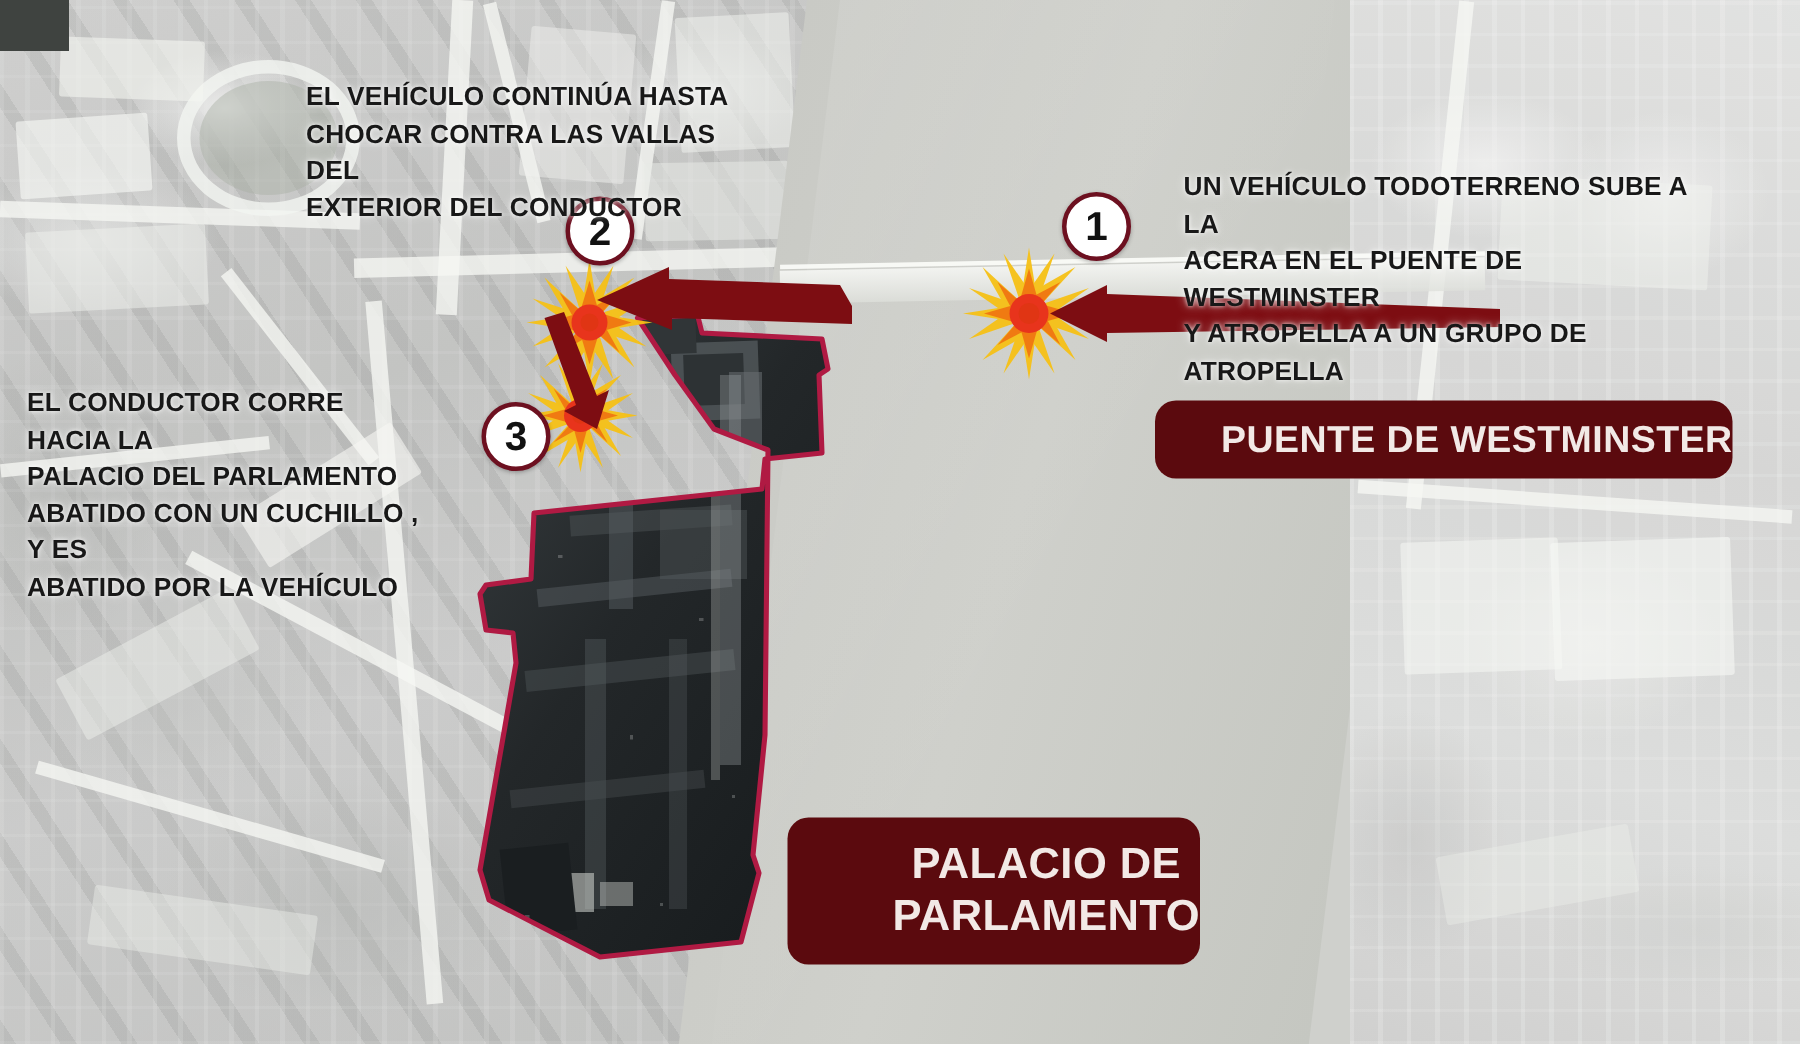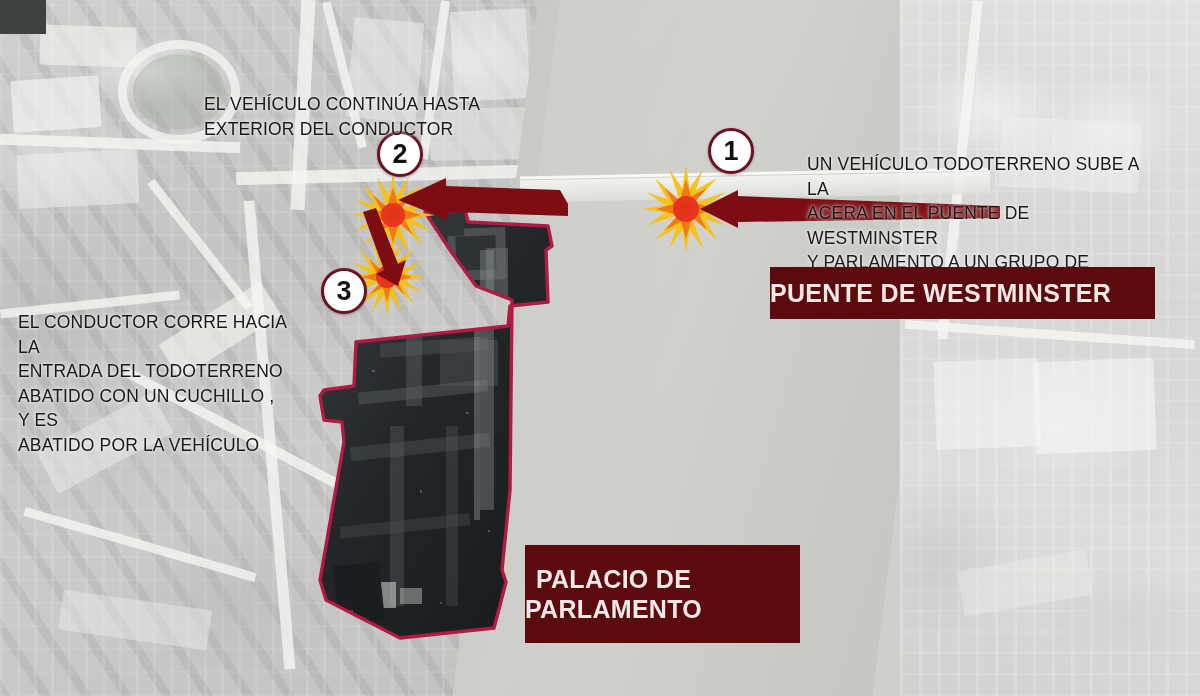--- a/index.html
+++ b/index.html
@@ -112,47 +112,47 @@
   #palace-wrap{position:absolute;left:280px;top:190px;width:310px;height:465px;}
   #palace-wrap svg{position:absolute;left:0;top:0;overflow:visible;}
 
   
   .banner{
     position:absolute;
     background:#5b0a0e;
     color:#f2e9e6;
     font-weight:bold;
     letter-spacing:.3px;
-    display:flex;align-items:center;justify-content:flex-start;
+    display:flex;align-items:center;justify-content:flex-end;
     text-align:center;
     line-height:1.22;
+    border-radius:14px;
   }
   #banner-bridge{
     left:770px;top:267px;width:385px;height:52px;
     font-size:25px;
   }
   #banner-palace{
     left:525px;top:545px;width:275px;height:98px;
-    font-size:25px;
+    font-size:29px;
   }
 
   
   .callout{
     position:absolute;
     color:#181818;
-    font-weight:normal;
+    font-weight:bold;
     font-size:17.5px;
     line-height:1.40;
     letter-spacing:.15px;
     text-shadow:0 0 3px rgba(255,255,255,.85), 0 0 7px rgba(255,255,255,.6);
-    margin-top:40px;
   }
   #callout-2{left:204px;top:52px;width:300px;}
-  #callout-1{left:807px;top:112px;width:350px;}
-  #callout-3{left:18px;top:270px;width:270px;}
+  #callout-1{left:789px;top:112px;width:350px;}
+  #callout-3{left:18px;top:256px;width:270px;}
 
   
   .marker{
     position:absolute;
     width:46px;height:46px;border-radius:50%;
     background:#ffffff;
     border:3px solid #6d1020;
     box-sizing:border-box;
     display:flex;align-items:center;justify-content:center;
     font-weight:bold;font-size:27px;color:#111;
@@ -413,32 +413,33 @@
   </div>
   <div class="marker" id="marker-2">
     <span>2</span>
   </div>
   <div class="marker" id="marker-3">
     <span>3</span>
   </div>
 
   <div class="callout" id="callout-2">
     <div>EL VEHÍCULO CONTINÚA HASTA</div>
+    <div>CHOCAR CONTRA LAS VALLAS DEL</div>
     <div>EXTERIOR DEL CONDUCTOR</div>
   </div>
 
   <div class="callout" id="callout-1">
     <div>UN VEHÍCULO TODOTERRENO SUBE A LA</div>
     <div>ACERA EN EL PUENTE DE WESTMINSTER</div>
-    <div>Y PARLAMENTO A UN GRUPO DE PERSONAS</div>
+    <div>Y ATROPELLA A UN GRUPO DE ATROPELLA</div>
   </div>
 
   <div class="callout" id="callout-3">
     <div>EL CONDUCTOR CORRE HACIA LA</div>
-    <div>ENTRADA DEL TODOTERRENO</div>
+    <div>PALACIO DEL PARLAMENTO</div>
     <div>ABATIDO CON UN CUCHILLO , Y ES</div>
     <div>ABATIDO POR LA VEHÍCULO</div>
   </div>
 
   <div class="banner" id="banner-bridge">
     <span>PUENTE DE WESTMINSTER</span>
   </div>
 
   <div class="banner" id="banner-palace">
     <div>

